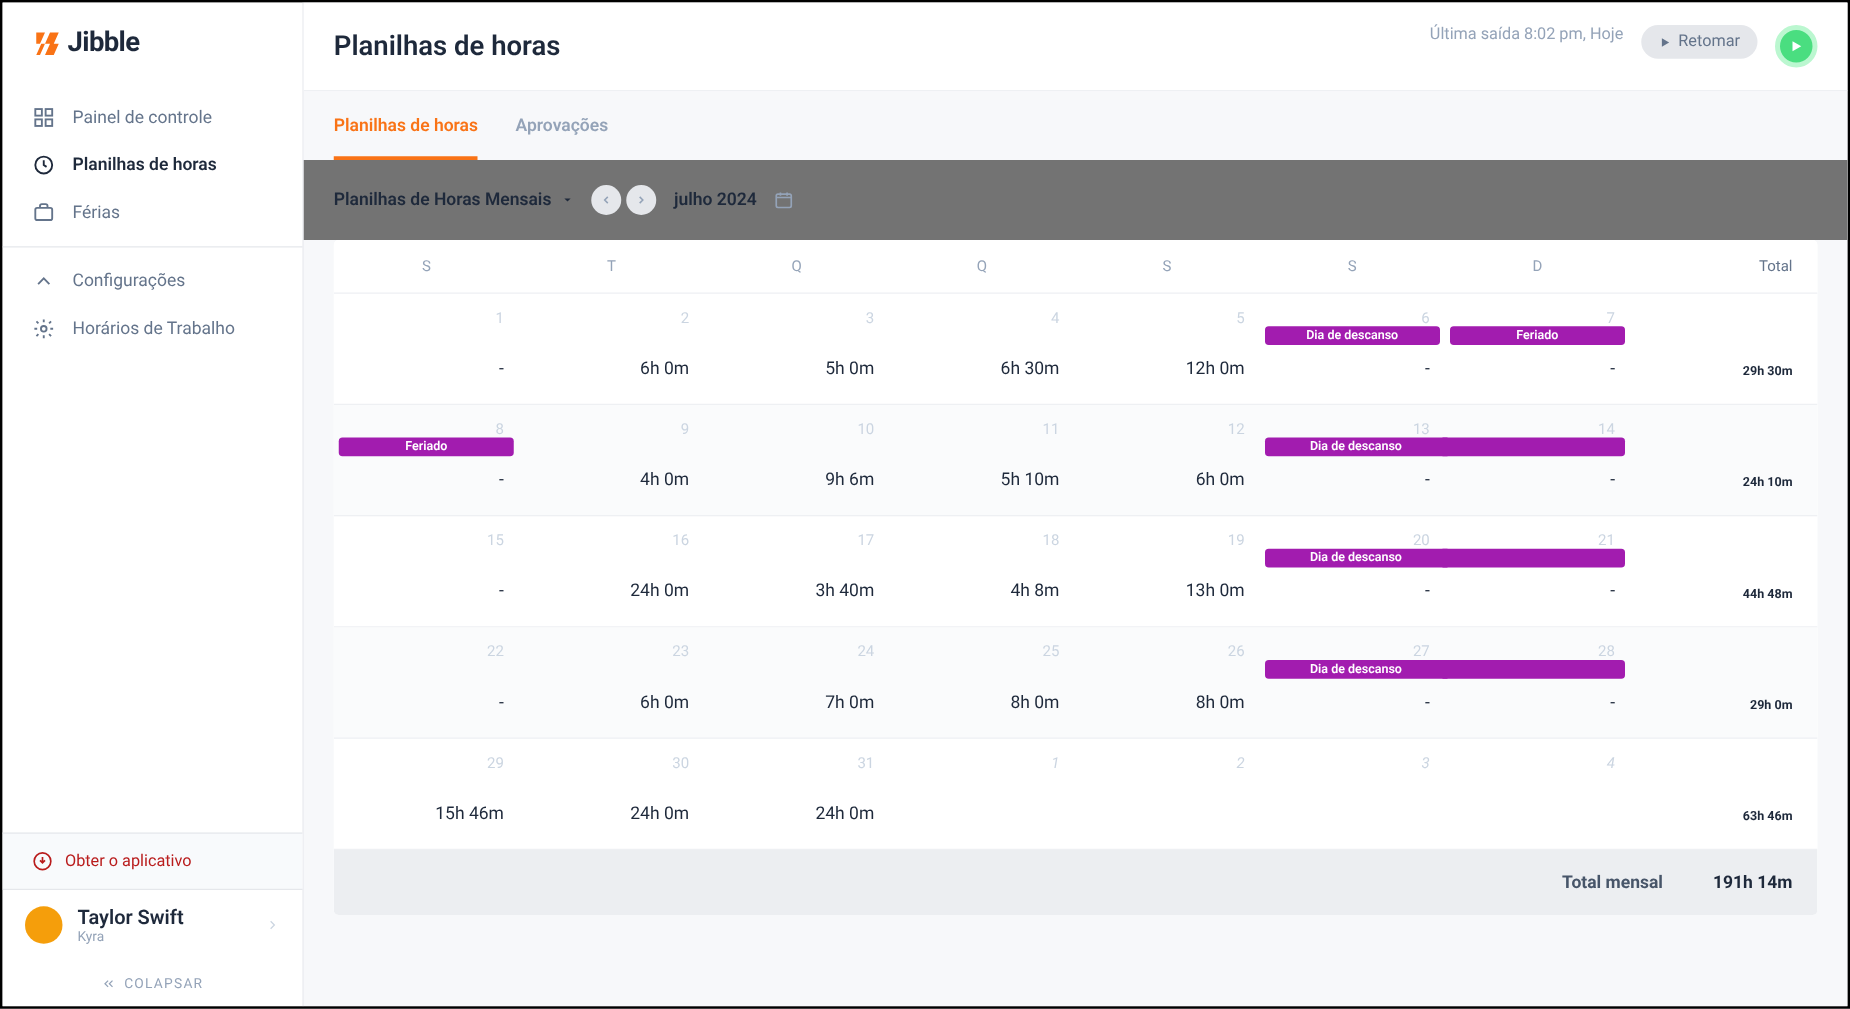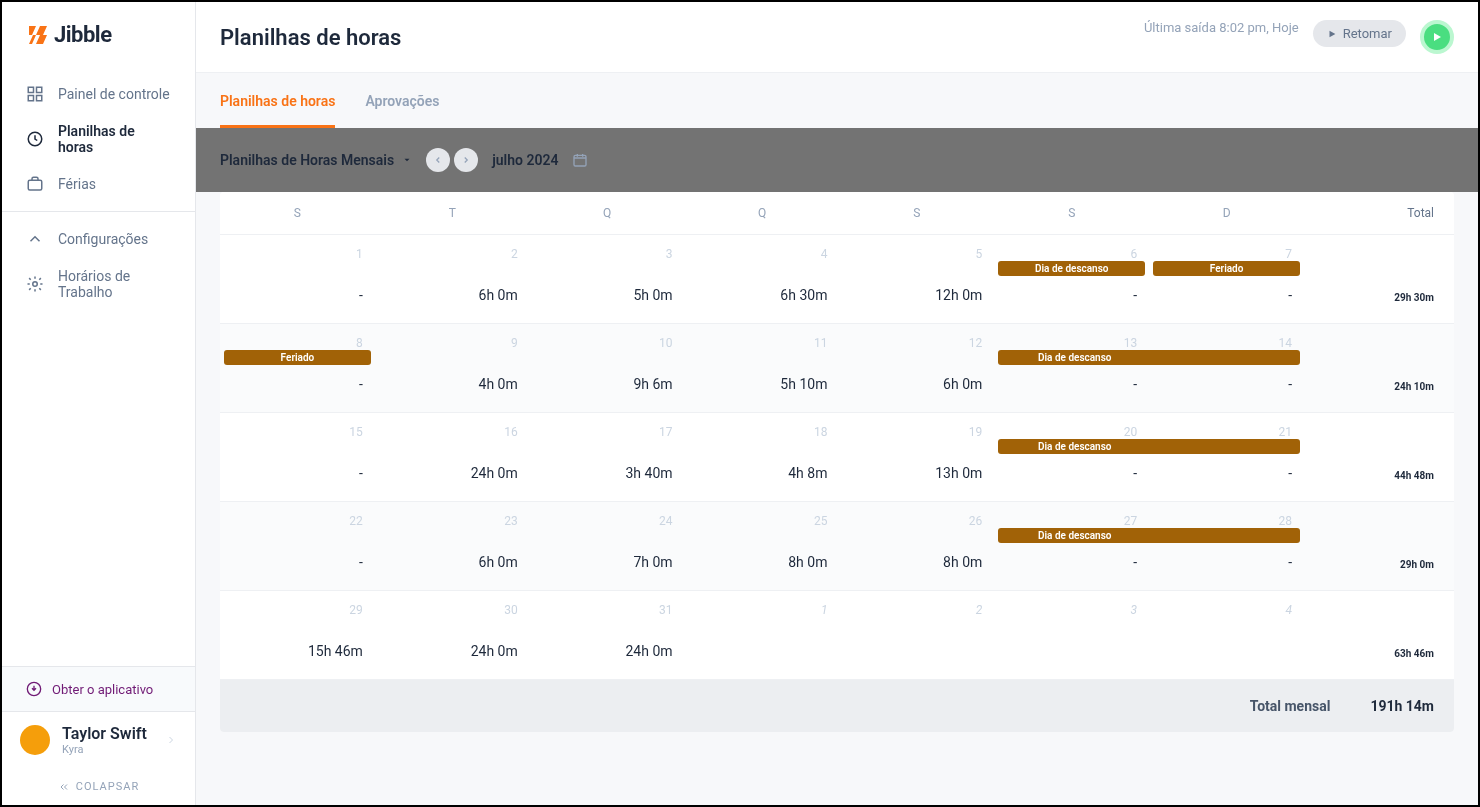--- a/index.html
+++ b/index.html
@@ -1,28 +1,28 @@
 <!DOCTYPE html>
 <html><head>
 <meta charset="utf-8">
 <style>
 * { margin: 0; padding: 0; box-sizing: border-box; font-family: -apple-system, BlinkMacSystemFont, "Segoe UI", Roboto, sans-serif; }
 body { background: #fff; color: #1e293b; width: 1480px; height: 807px; overflow: hidden; border: 2px solid #000; }
 .app { display: flex; height: 100%; }
-.sidebar { width: 194px; border-right: 1px solid #e5e7eb; display: flex; flex-direction: column; background: #fff; }
+.sidebar { width: 241px; border-right: 1px solid #e5e7eb; display: flex; flex-direction: column; background: #fff; }
 .logo { padding: 20px 24px; display: flex; align-items: center; gap: 4px; }
 .logo-icon { width: 24px; height: 24px; }
 .logo-text { font-weight: 700; font-size: 22px; letter-spacing: -0.5px; }
 .nav { padding: 8px 0; }
 .nav-item { display: flex; align-items: center; gap: 14px; padding: 10px 24px; color: #64748b; font-size: 14px; cursor: pointer; }
 .nav-item.active { color: #1e293b; font-weight: 600; }
 .nav-item svg { width: 18px; height: 18px; flex-shrink: 0; }
 .nav-section { border-top: 1px solid #e5e7eb; margin-top: 8px; padding-top: 8px; }
 .spacer { flex: 1; }
-.get-app { padding: 14px 24px; display: flex; align-items: center; gap: 10px; color: #701a75; font-size: 13px; background: #f8fafc; border-top: 1px solid #e5e7eb; cursor: pointer; }
+.get-app { padding: 14px 24px; display: flex; align-items: center; gap: 10px; color: #b91c1c; font-size: 13px; background: #f8fafc; border-top: 1px solid #e5e7eb; cursor: pointer; }
 .user-row { display: flex; align-items: center; gap: 12px; padding: 12px 18px; border-top: 1px solid #e5e7eb; cursor: pointer; }
 .avatar { width: 30px; height: 30px; border-radius: 50%; background: #f59e0b; }
 .user-meta { flex: 1; }
 .user-name { font-size: 16px; font-weight: 600; }
 .user-org { font-size: 11px; color: #94a3b8; }
 .chevron { color: #cbd5e1; }
 .collapse { padding: 12px 0; text-align: center; color: #94a3b8; font-size: 11px; letter-spacing: 1px; display:flex; align-items:center; justify-content:center; gap:6px; cursor:pointer;}
 .main { flex: 1; display: flex; flex-direction: column; background: #f7f8fa; }
 .header { display: flex; align-items: center; padding: 18px 24px; background: #fff; border-bottom: 1px solid #eef0f3; }
 .page-title { font-size: 22px; font-weight: 600; color: #1e293b; }
@@ -44,21 +44,21 @@
 .thead { display: flex; border-bottom: 1px solid #eef0f3; background:#fff; }
 .th { flex: 1; padding: 14px 12px; text-align: center; font-size: 12px; color: #94a3b8; }
 .th.total { flex: 0 0 150px; text-align: right; padding-right: 20px; color: #64748b; }
 .tbody .row { display: flex; border-bottom: 1px solid #eef0f3; }
 .tbody .row:nth-child(even) { background: #fafbfc; }
 .cell { flex: 1; padding: 12px 12px 20px; text-align: right; position: relative; min-height: 88px; display:flex; flex-direction:column; }
 .cell-total { flex: 0 0 150px; text-align: right; padding: 12px 20px 20px; font-weight: 700; font-size: 10px; display:flex; align-items:flex-end; justify-content:flex-end; }
 .day-num { font-size: 12px; color: #cbd5e1; }
 .day-num.faded { font-style: italic; }
 .day-val { margin-top: auto; font-size: 14px; color: #1e293b; }
-.badge { position: absolute; top: 26px; left: 4px; right: 4px; background: #a16207; color: #fff; font-size: 10px; text-align: center; padding: 2px 4px; border-radius: 3px; font-weight:600;}
+.badge { position: absolute; top: 26px; left: 4px; right: 4px; background: #a21caf; color: #fff; font-size: 10px; text-align: center; padding: 2px 4px; border-radius: 3px; font-weight:600;}
 .badge.span-left { border-top-right-radius: 0; border-bottom-right-radius: 0; right: -2px; }
 .badge.span-right { border-top-left-radius: 0; border-bottom-left-radius: 0; left: -2px; color: transparent; }
 .footer-row { display: flex; background: #eceef1; padding: 18px 20px; }
 .footer-label { margin-left: auto; font-size: 14px; font-weight: 700; color: #475569; margin-right: 40px; }
 .footer-total { font-size: 14px; font-weight: 700; }
 </style>
 </head>
 <body>
 
 <div class="app">

